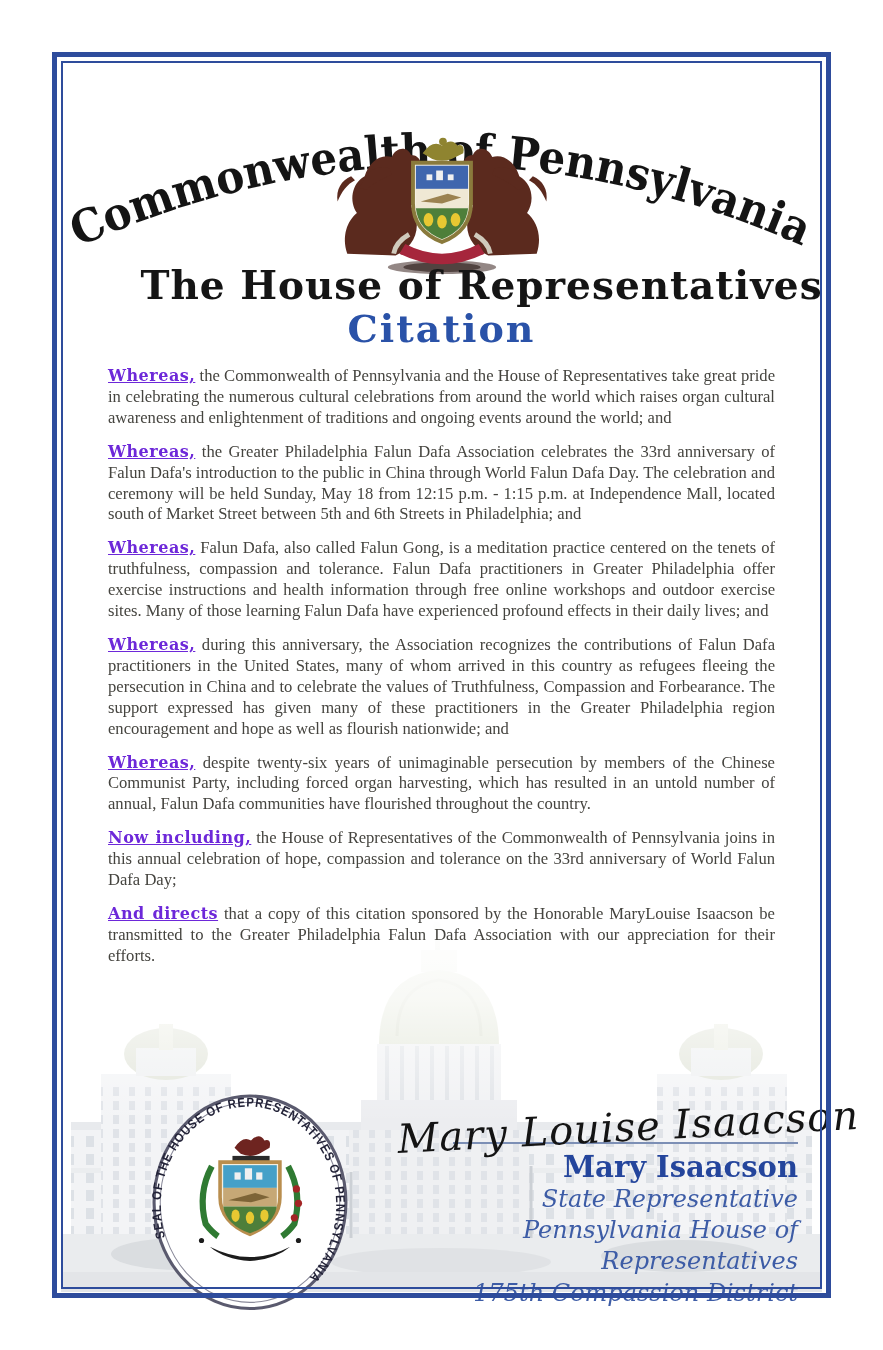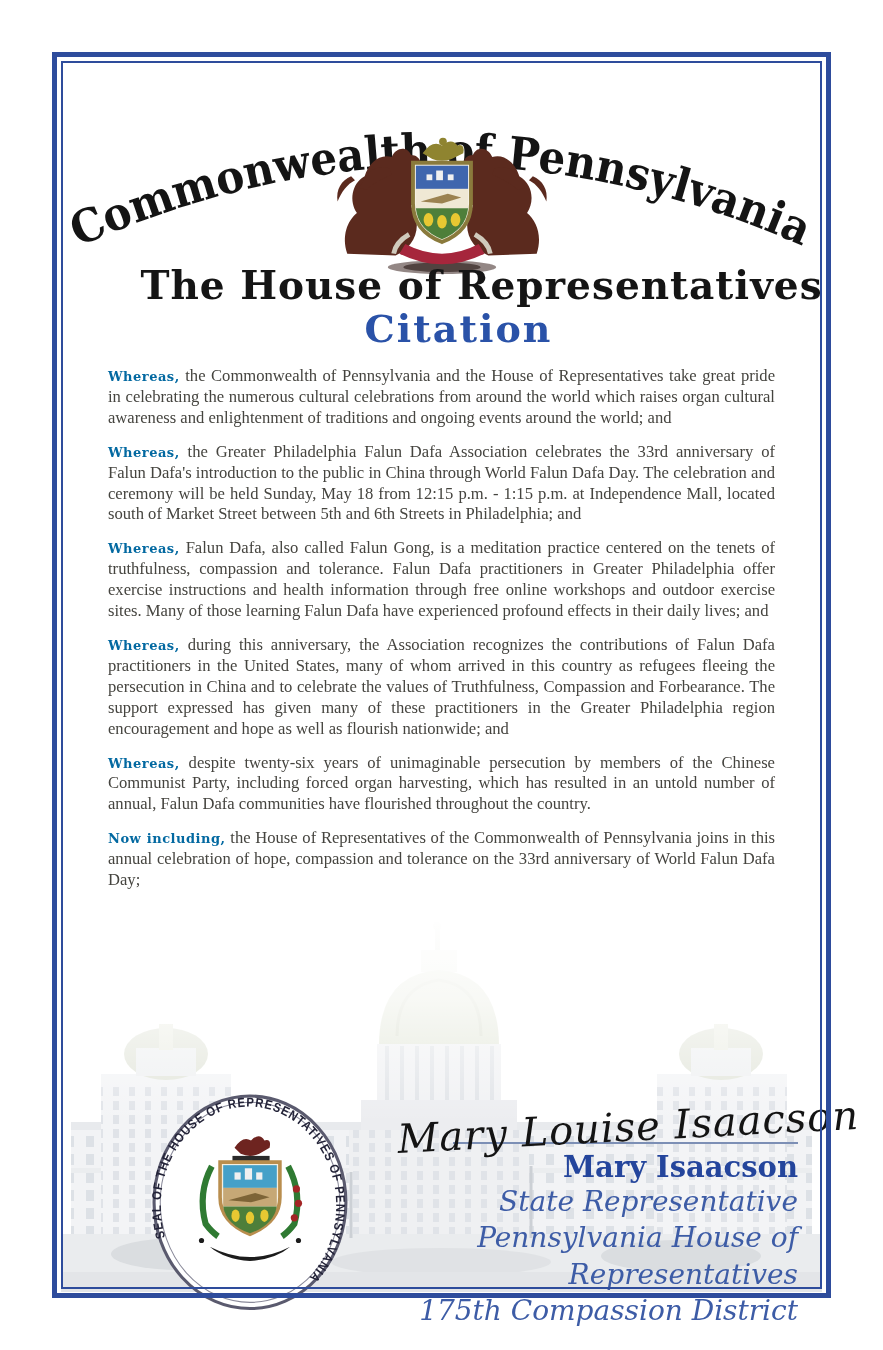--- a/index.html
+++ b/index.html
@@ -19,32 +19,33 @@
   .arc-text { font-family:"DejaVu Serif", serif; font-weight:bold; font-size:47px; fill:#141414; }
 
   .coat-wrap { position:absolute; left:326px; top:128px; width:232px; height:150px; z-index:11; }
 
   .subtitle {
     position:absolute; left:63px; top:262px; width:837px; text-align:center; z-index:12;
     font-family:"DejaVu Serif", serif; font-weight:bold; font-size:39px; color:#151515; letter-spacing:1px;
   }
   .doctype {
     position:absolute; left:63px; top:306px; width:757px; text-align:center; z-index:12;
-    font-family:"DejaVu Serif", serif; font-weight:bold; font-size:38px; color:#2a52a8; letter-spacing:2px;margin-left:17px;
+    font-family:"DejaVu Serif", serif; font-weight:bold; font-size:38px; color:#2a52a8; letter-spacing:2px;
   }
 
   
   .body-text {
     position:absolute; left:63px; top:366px; width:757px; padding:0 45px; z-index:12;
     font-size:16.6px; line-height:1.26; color:#45443f; text-align:justify;
   }
   .body-text p { margin-bottom:13px; }
   .lead {
-    font-family:"DejaVu Serif", serif; font-weight:bold; color:#0369a1; font-size:13px;
+    font-family:"DejaVu Serif", serif; font-weight:bold; color:#6d28d9; font-size:16px;
     letter-spacing:0.5px;
+    text-decoration:underline;
   }
 
   
   .photo { position:absolute; left:61px; top:916px; width:761px; height:376px; z-index:1; opacity:0.5; }
   .photo svg { width:100%; height:100%; }
   .photo-fade {
     position:absolute; left:61px; top:916px; width:761px; height:376px; z-index:2;
     background:linear-gradient(180deg, #ffffff 0%, rgba(255,255,255,0.75) 22%, rgba(255,255,255,0) 55%);
   }
 
@@ -54,21 +55,21 @@
 
   
   .sig-block { position:absolute; right:85px; top:1096px; width:400px; text-align:right; z-index:15; }
   .sig-script {
     font-family:"DejaVu Serif", serif; font-style:italic; font-size:40px; color:#141414;
     transform:rotate(-3deg); transform-origin:right bottom; white-space:nowrap;
     letter-spacing:1px; line-height:1.1;
   }
   .sig-line { border-bottom:2px solid #7c8fb5; width:345px; margin:2px 0 6px auto; }
   .sig-name { font-family:"DejaVu Serif", serif; font-weight:bold; font-size:29px; color:#24459c; }
-  .sig-role { font-family:"DejaVu Serif", serif; font-style:italic; font-size:28px; color:#3d5ca6; line-height:1.3; }
+  .sig-role { font-family:"DejaVu Serif", serif; font-style:italic; font-size:24px; color:#3d5ca6; line-height:1.3; }
 </style>
 </head>
 <body>
 
 <div class="page">
 
   <div class="photo">
     <svg viewBox="0 0 761 376" preserveAspectRatio="none" aria-hidden="true">
       <defs>
         <pattern id="win" width="20" height="18" patternUnits="userSpaceOnUse">
@@ -193,20 +194,21 @@
     <p><span class="lead">Whereas,</span> <span>the Greater Philadelphia Falun Dafa Association celebrates the 33rd anniversary of Falun Dafa's introduction to the public in China through World Falun Dafa Day. The celebration and ceremony will be held Sunday, May 18 from 12:15 p.m. - 1:15 p.m. at Independence Mall, located south of Market Street between 5th and 6th Streets in Philadelphia; and</span></p>
 
     <p><span class="lead">Whereas,</span> <span>Falun Dafa, also called Falun Gong, is a meditation practice centered on the tenets of truthfulness, compassion and tolerance. Falun Dafa practitioners in Greater Philadelphia offer exercise instructions and health information through free online workshops and outdoor exercise sites. Many of those learning Falun Dafa have experienced profound effects in their daily lives; and</span></p>
 
     <p><span class="lead">Whereas,</span> <span>during this anniversary, the Association recognizes the contributions of Falun Dafa practitioners in the United States, many of whom arrived in this country as refugees fleeing the persecution in China and to celebrate the values of Truthfulness, Compassion and Forbearance. The support expressed has given many of these practitioners in the Greater Philadelphia region encouragement and hope as well as flourish nationwide; and</span></p>
 
     <p><span class="lead">Whereas,</span> <span>despite twenty-six years of unimaginable persecution by members of the Chinese Communist Party, including forced organ harvesting, which has resulted in an untold number of annual, Falun Dafa communities have flourished throughout the country.</span></p>
 
     <p><span class="lead">Now including,</span> <span>the House of Representatives of the Commonwealth of Pennsylvania joins in this annual celebration of hope, compassion and tolerance on the 33rd anniversary of World Falun Dafa Day;</span></p>
 
+    <p><span class="lead">And directs</span> <span>that a copy of this citation sponsored by the Honorable MaryLouise Isaacson be transmitted to the Greater Philadelphia Falun Dafa Association with our appreciation for their efforts.</span></p>
   </div>
 
   <div class="seal-wrap">
     <svg viewBox="0 0 190 210">
       <defs>
         <path id="sealArc" d="M 13 139 A 85 96 0 1 1 151 179" fill="none"></path>
       </defs>
       <ellipse cx="95" cy="105" rx="93" ry="103" fill="#ffffff" stroke="#5a5a6e" stroke-width="3"></ellipse>
       <ellipse cx="95" cy="105" rx="87" ry="97" fill="none" stroke="#8a8a9a" stroke-width="1"></ellipse>
       <text class="seal-text">

